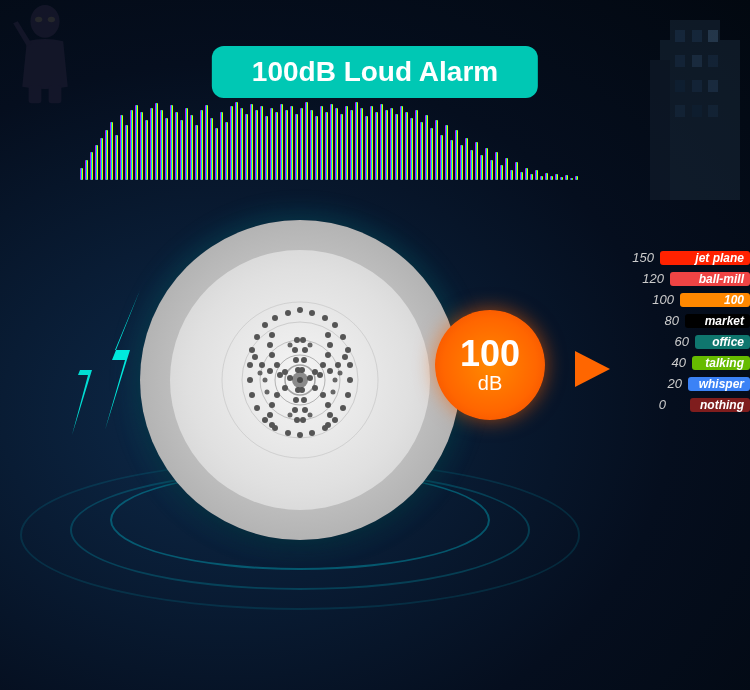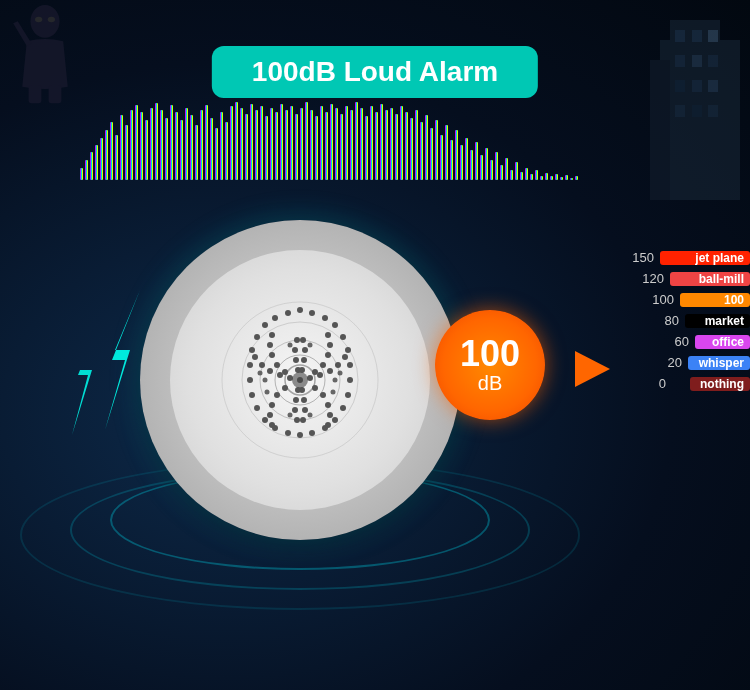--- a/index.html
+++ b/index.html
@@ -175,20 +175,21 @@
       right: 0;
       top: 250px;
       width: 160px;
       z-index: 15;
     }
     .scale-item {
       display: flex;
       align-items: center;
       margin-bottom: 6px;
       justify-content: flex-end;
+      font-style: italic;
     }
     .scale-number {
       color: #ccc;
       font-size: 13px;
       width: 28px;
       text-align: right;
       margin-right: 6px;
     }
     .scale-bar {
       height: 14px;
@@ -547,25 +548,31 @@
 
   <div class="scale-item">
     <span class="scale-number">80</span>
     <div class="scale-bar" style="background: #000000; width: 65px;">
       <span>market</span>
     </div>
   </div>
 
   <div class="scale-item">
     <span class="scale-number">60</span>
-    <div class="scale-bar" style="background: #d946ef; width: 55px;">
+    <div class="scale-bar" style="background: #0f766e; width: 55px;">
       <span>office</span>
     </div>
   </div>
 
+  <div class="scale-item">
+    <span class="scale-number">40</span>
+    <div class="scale-bar" style="background: #66bb00; width: 58px;">
+      <span>talking</span>
+    </div>
+  </div>
 
   <div class="scale-item">
     <span class="scale-number">20</span>
     <div class="scale-bar" style="background: #3b82f6; width: 62px;">
       <span>whisper</span>
     </div>
   </div>
 
   <div class="scale-item">
     <span class="scale-number">0</span>

